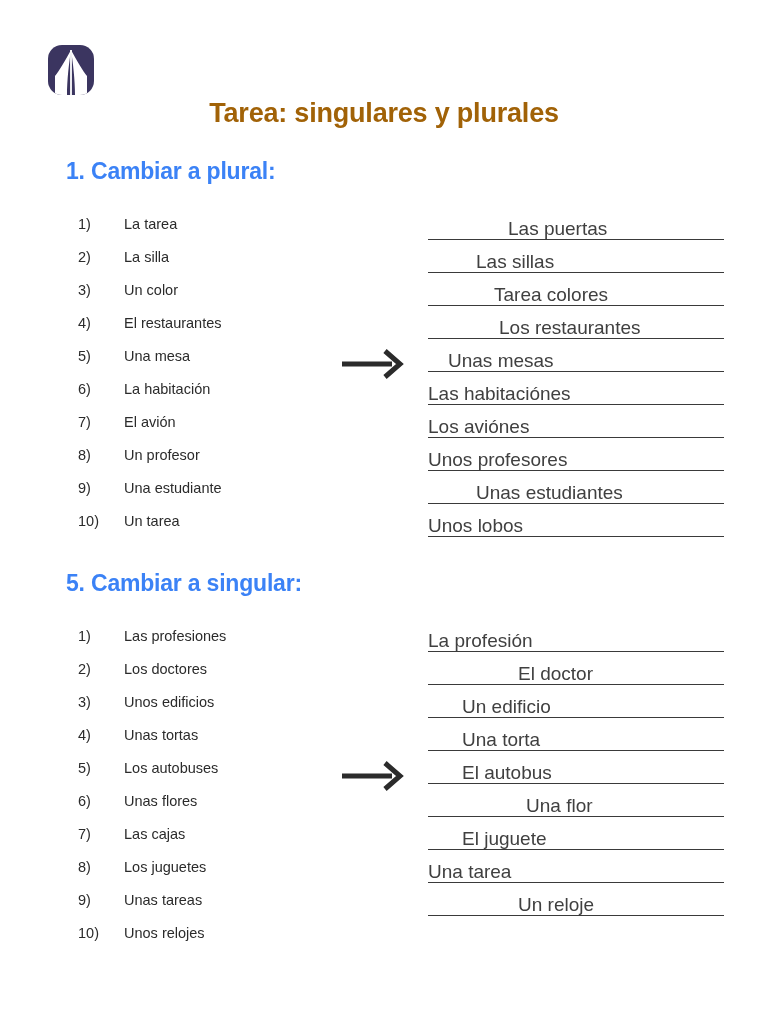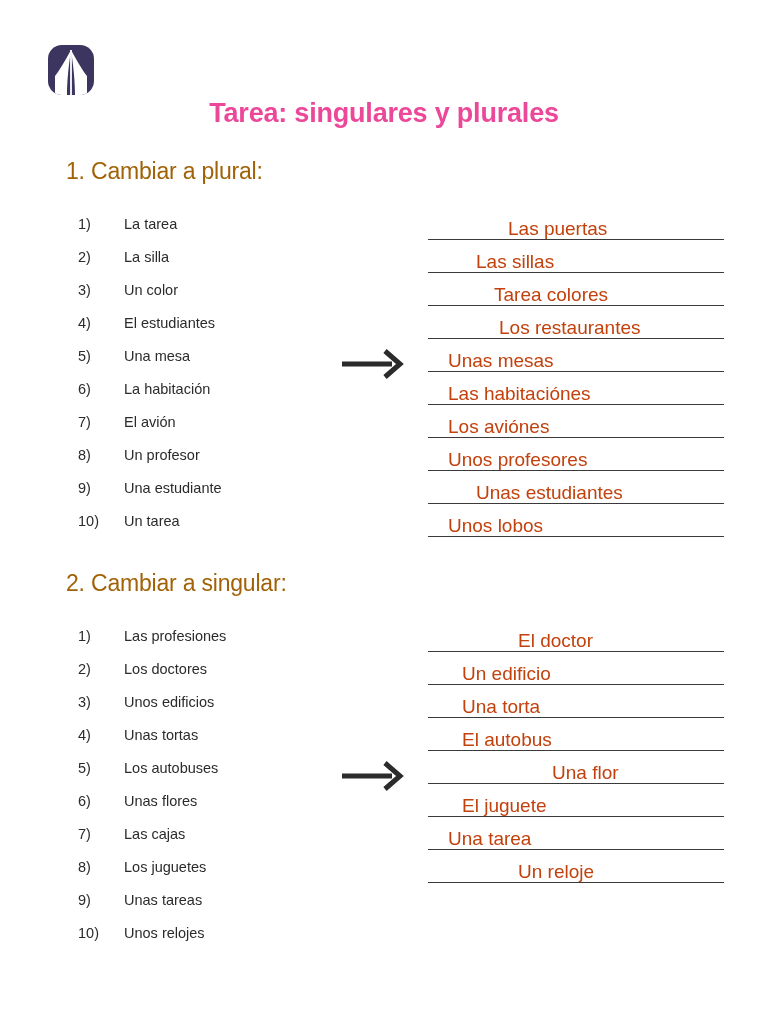--- a/index.html
+++ b/index.html
@@ -33,32 +33,32 @@
   
   .page-title {
     position: absolute;
     left: 0;
     right: 0;
     top: 98px;
     text-align: center;
     font-size: 27px;
     font-weight: bold;
     letter-spacing: -0.2px;
-    color: #ec4899;
+    color: #a16207;
   }
 
   
   .section { position: absolute; left: 0; right: 0; }
   .section-1 { top: 158px; }
   .section-2 { top: 570px; }
 
   .section-heading {
     font-size: 23px;
-    font-weight: normal;
-    color: #a16207;
+    font-weight: bold;
+    color: #3b82f6;
     margin-left: 66px;
     letter-spacing: -0.2px;
     white-space: pre;
   }
 
   .section-body {
     position: relative;
     margin-top: 22px;
     height: 350px;
   }
@@ -103,35 +103,35 @@
   }
   .answer-row {
     height: 33px;
     border-bottom: 1.6px solid #3a3a3a;
     position: relative;
   }
   .answer-text {
     position: absolute;
     bottom: 1px;
     font-size: 19px;
-    color: #c2410c;
+    color: #404040;
     white-space: nowrap;
     line-height: 1;
     text-align: center;
   }
   
-  .off-0  { left: 0px; margin-left: 20px; }
+  .off-0  { left: 0px; }
   .off-2  { left: 34px; }
   .off-3  { left: 71px; }
   .off-4  { left: 80px; }
   .off-5  { left: 48px; }
   .off-6  { left: 66px; }
   .off-7  { left: 20px; }
   .off-8  { left: 90px; }
-  .off-9  { left: 124px; }
+  .off-9  { left: 98px; }
 </style>
 </head>
 <body>
 
 <div class="logo">
   <svg viewBox="0 0 46 50" xmlns="http://www.w3.org/2000/svg">
     <path d="M23 5 C17 16 11 26 7 31 L7 50 L19 50 C19 35 21 18 23 5 Z" fill="#ffffff"></path>
     <path d="M23 5 C29 16 35 26 39 31 L39 50 L27 50 C27 35 25 18 23 5 Z" fill="#ffffff"></path>
     <rect x="22.1" y="5" width="1.8" height="45" fill="#ffffff"></rect>
   </svg>
@@ -151,21 +151,21 @@
       <div class="prompt-row">
           <span class="prompt-num">2)</span>
           <span class="prompt-text">La silla</span>
         </div>
       <div class="prompt-row">
           <span class="prompt-num">3)</span>
           <span class="prompt-text">Un color</span>
         </div>
       <div class="prompt-row">
           <span class="prompt-num">4)</span>
-          <span class="prompt-text">El estudiantes</span>
+          <span class="prompt-text">El restaurantes</span>
         </div>
       <div class="prompt-row">
           <span class="prompt-num">5)</span>
           <span class="prompt-text">Una mesa</span>
         </div>
       <div class="prompt-row">
           <span class="prompt-num">6)</span>
           <span class="prompt-text">La habitación</span>
         </div>
       <div class="prompt-row">
@@ -223,21 +223,21 @@
         </div>
       <div class="answer-row">
           <span class="answer-text off-0">Unos lobos</span>
         </div>
     </div>
 
   </div>
 </div>
 
 <div class="section section-2">
-  <div class="section-heading">2. Cambiar a singular:</div>
+  <div class="section-heading">5. Cambiar a singular:</div>
   <div class="section-body">
 
     <div class="prompt-list">
       <div class="prompt-row">
           <span class="prompt-num">1)</span>
           <span class="prompt-text">Las profesiones</span>
         </div>
       <div class="prompt-row">
           <span class="prompt-num">2)</span>
           <span class="prompt-text">Los doctores</span>
@@ -278,20 +278,23 @@
 
     <div class="arrow">
       <svg width="68" height="34" viewBox="0 0 68 34">
         <path d="M2 17 L52 17" stroke="#2b2b2b" stroke-width="5" fill="none"></path>
         <path d="M45 4 L60 17 L45 30" stroke="#2b2b2b" stroke-width="5" fill="none" stroke-linejoin="miter" stroke-linecap="butt"></path>
       </svg>
     </div>
 
     <div class="answer-list">
       <div class="answer-row">
+          <span class="answer-text off-0">La profesión</span>
+        </div>
+      <div class="answer-row">
           <span class="answer-text off-8">El doctor</span>
         </div>
       <div class="answer-row">
           <span class="answer-text off-2">Un edificio</span>
         </div>
       <div class="answer-row">
           <span class="answer-text off-2">Una torta</span>
         </div>
       <div class="answer-row">
           <span class="answer-text off-2">El autobus</span>

